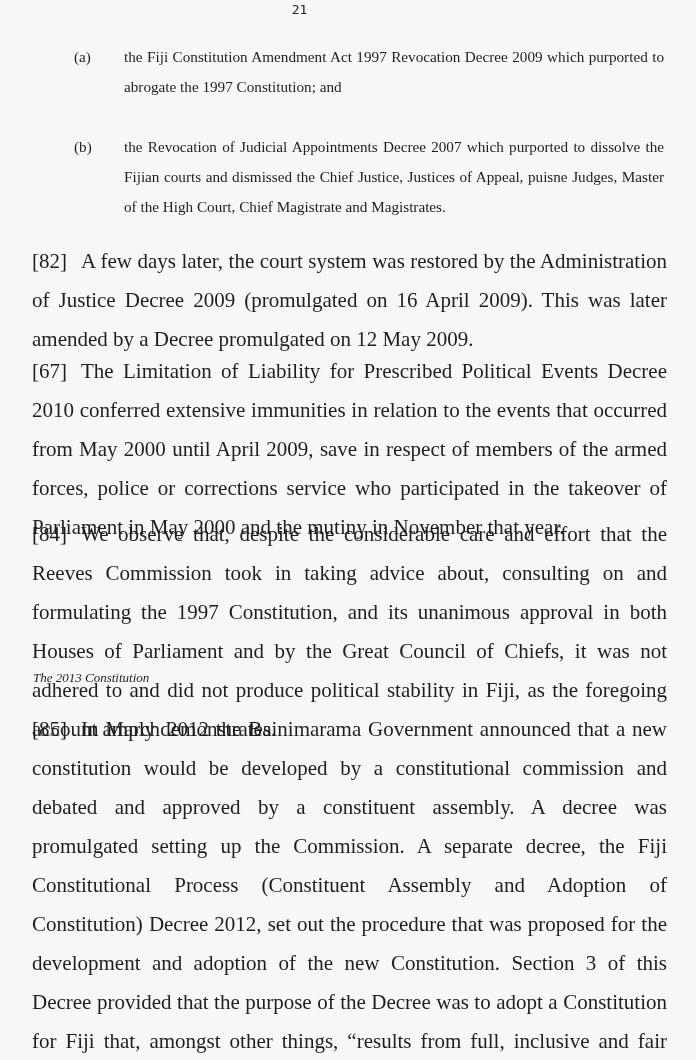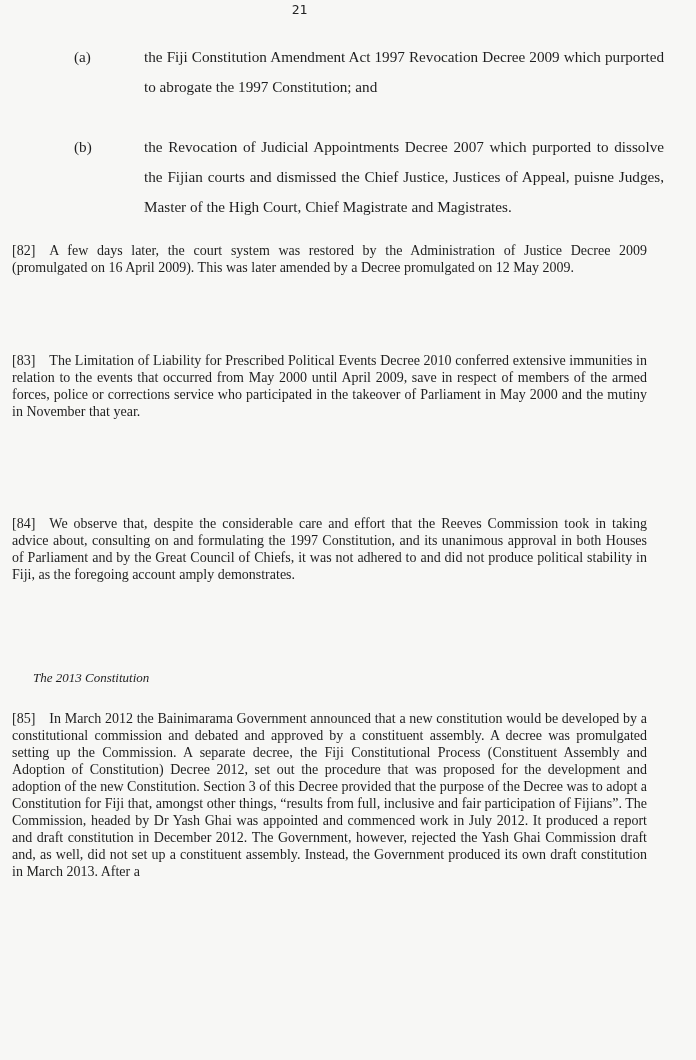--- a/index.html
+++ b/index.html
@@ -13,24 +13,24 @@
   .page-number {
     position: absolute; top: 0; left: 0; width: 599px;
     text-align: center; font-family: "DejaVu Sans Mono", monospace;
     font-size: 13px; top: 2px; color: #222;
   }
   .sub {
     position: absolute; left: 74px; width: 590px;
     font-size: 15.2px; line-height: 30px;
   }
   .sub .label { position: absolute; left: 0; top: 0; }
-  .sub .text { margin-left: 70px; text-align: justify; text-align-last: left; }
+  .sub .text { margin-left: 50px; text-align: justify; text-align-last: left; }
   .para {
-    position: absolute; left: 12px; width: 635px;
-    font-size: 14px; line-height: 17px; text-align: justify;
+    position: absolute; left: 32px; width: 635px;
+    font-size: 21px; line-height: 39px; text-align: justify;
   }
   .para .num { margin-right: 14px; }
   .heading {
     position: absolute; left: 33px; top: 670px;
     font-size: 13px; font-style: italic;
   }
 </style>
 </head>
 <body>
 
@@ -44,21 +44,21 @@
 <div class="sub" style="top:132px;">
   <span class="label">(b)</span>
   <div class="text">the Revocation of Judicial Appointments Decree 2007 which purported to dissolve the Fijian courts and dismissed the Chief Justice, Justices of Appeal, puisne Judges, Master of the High Court, Chief Magistrate and Magistrates.</div>
 </div>
 
 <div class="para" style="top:242px;">
   <span class="num">[82]</span><span>A few days later, the court system was restored by the Administration of Justice Decree 2009 (promulgated on 16 April 2009). This was later amended by a Decree promulgated on 12 May 2009.</span>
 </div>
 
 <div class="para" style="top:352px;">
-  <span class="num">[83]</span><span>The Limitation of Liability for Prescribed Political Events Decree 2010 conferred extensive immunities in relation to the events that occurred from May 2000 until April 2009, save in respect of members of the armed forces, police or corrections service who participated in the takeover of Parliament in May 2000 and the mutiny in November that year.</span>
+  <span class="num">[67]</span><span>The Limitation of Liability for Prescribed Political Events Decree 2010 conferred extensive immunities in relation to the events that occurred from May 2000 until April 2009, save in respect of members of the armed forces, police or corrections service who participated in the takeover of Parliament in May 2000 and the mutiny in November that year.</span>
 </div>
 
 <div class="para" style="top:491px;margin-top:24px;">
   <span class="num">[84]</span><span>We observe that, despite the considerable care and effort that the Reeves Commission took in taking advice about, consulting on and formulating the 1997 Constitution, and its unanimous approval in both Houses of Parliament and by the Great Council of Chiefs, it was not adhered to and did not produce political stability in Fiji, as the foregoing account amply demonstrates.</span>
 </div>
 
 <div class="heading">The 2013 Constitution</div>
 
 <div class="para" style="top:710px;">
   <span class="num">[85]</span><span>In March 2012 the Bainimarama Government announced that a new constitution would be developed by a constitutional commission and debated and approved by a constituent assembly.  A decree was promulgated setting up the Commission.  A separate decree, the Fiji Constitutional Process (Constituent Assembly and Adoption of Constitution) Decree 2012, set out the procedure that was proposed for the development and adoption of the new Constitution. Section 3 of this Decree provided that the purpose of the Decree was to adopt a Constitution for Fiji that, amongst other things, “results from full, inclusive and fair participation of Fijians”. The Commission, headed by Dr Yash Ghai was appointed and commenced work in July 2012. It produced a report and draft constitution in December 2012.  The Government, however, rejected the Yash Ghai Commission draft and, as well, did not set up a constituent assembly. Instead, the Government produced its own draft constitution in March 2013.  After a</span>

